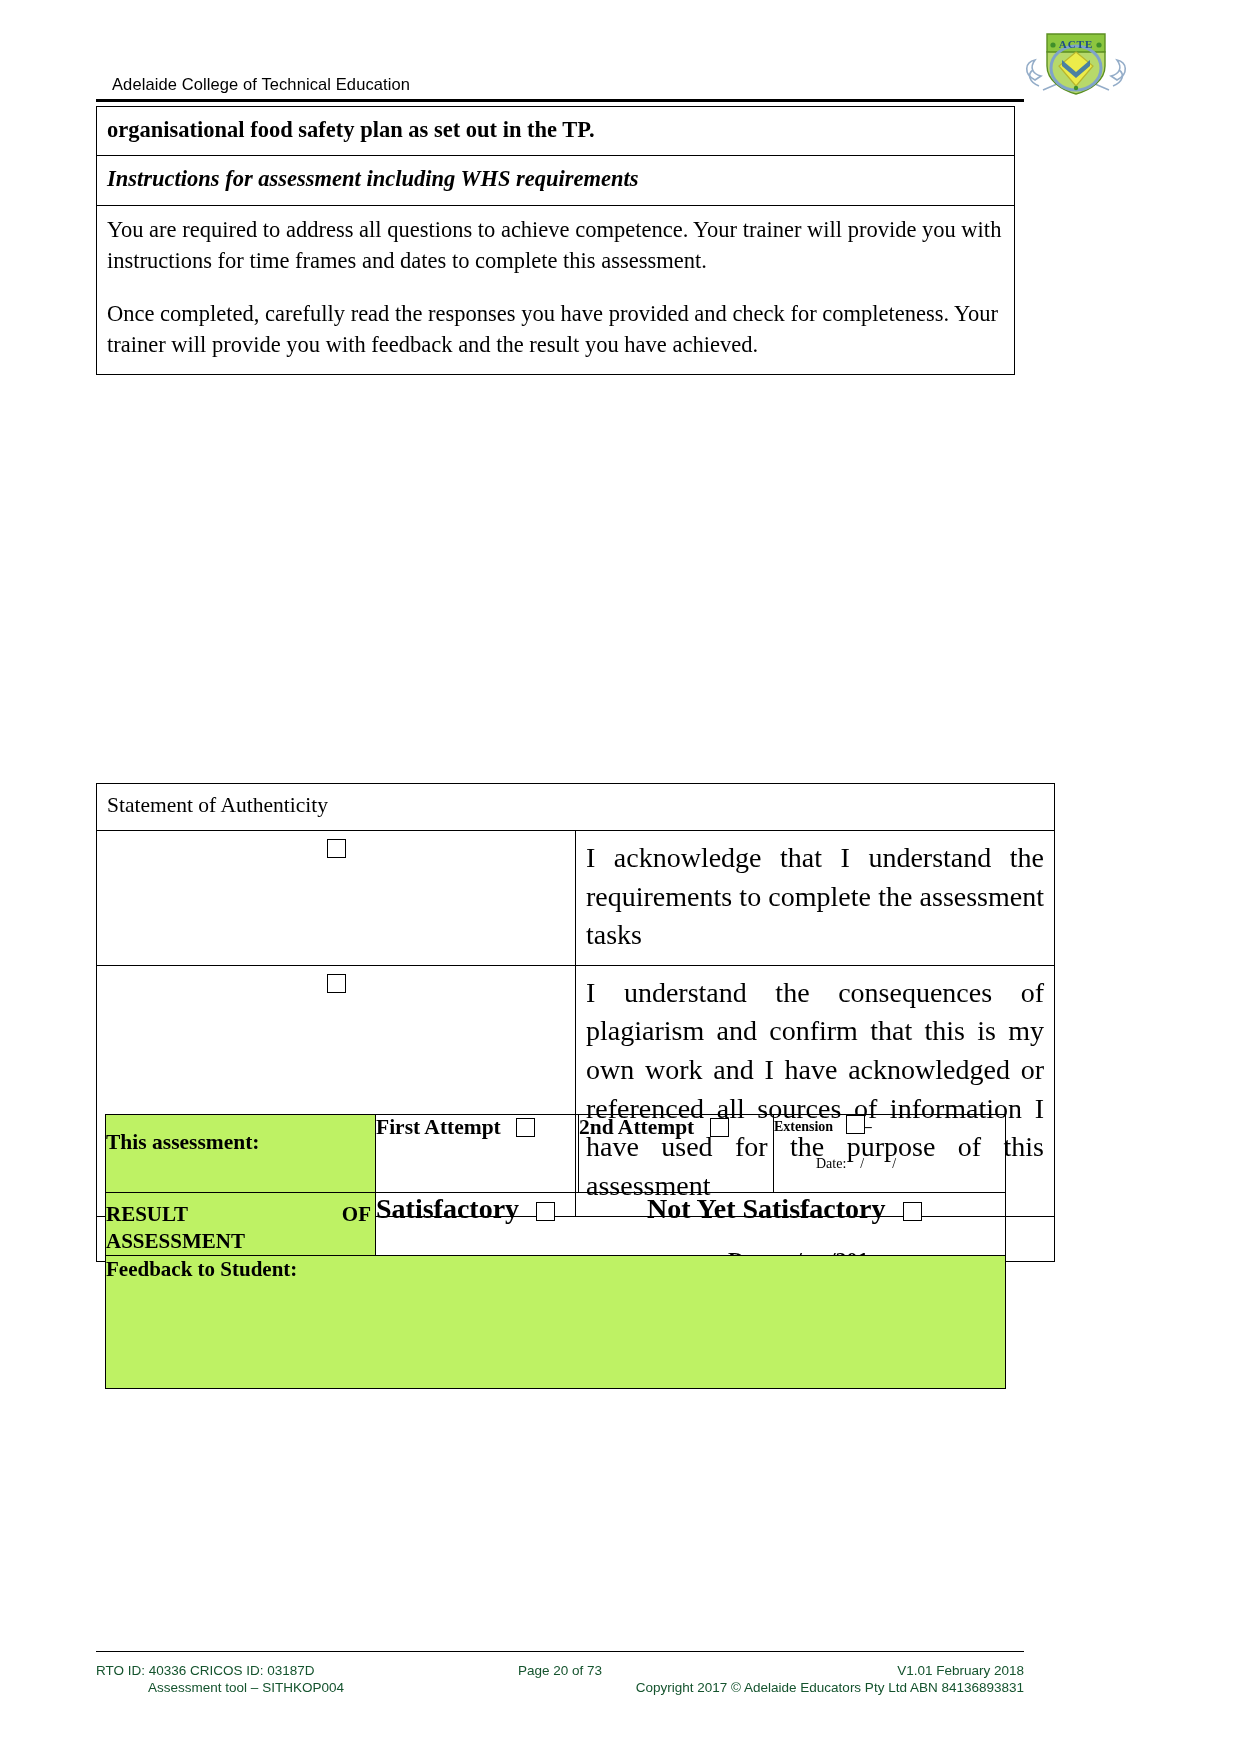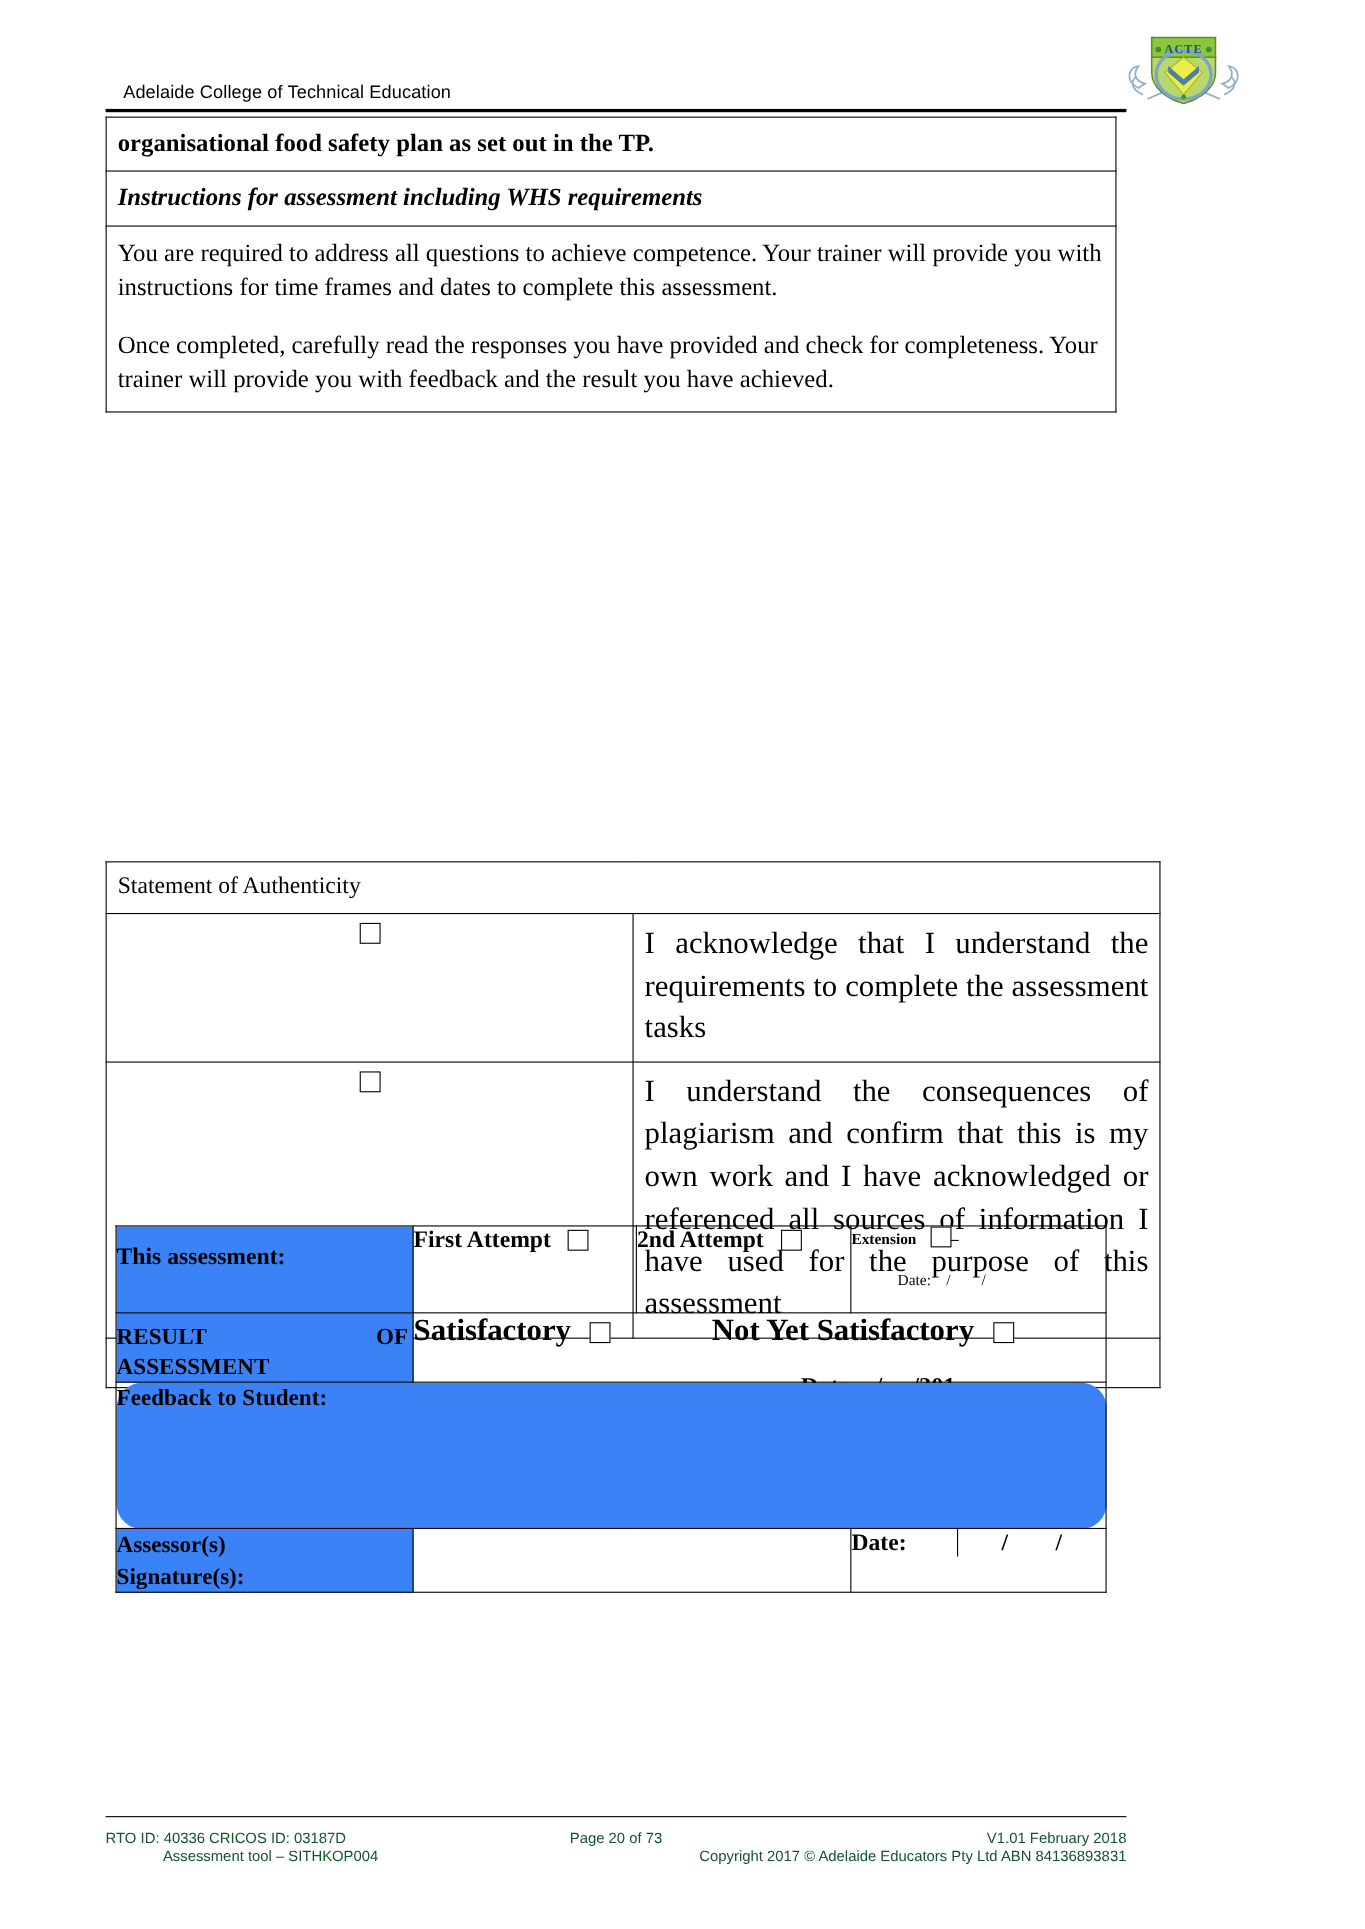--- a/index.html
+++ b/index.html
@@ -154,21 +154,21 @@
     position: absolute;
     left: 105px;
     top: 1114px;
     width: 900px;
   }
   .result-block table.doc { width: 900px; }
   .result-block table.doc td {
     border: 1.5px solid #000;
     padding: 0;
   }
-  .shade { background: #3b82f6; }
+  .shade { background: #bef264; }
   .cellpad { padding: 12px 14px 12px 26px; }
 
   .lbl-bold {
     font-weight: bold;
     font-size: 21px;
     line-height: 1.3;
   }
   .lbl-bold-mid {
     font-weight: bold;
     font-size: 21.5px;
@@ -194,21 +194,20 @@
     white-space: nowrap;
   }
   .sat-gap { display: inline-block; width: 78px; }
   .result-lbl-row {
     display: flex;
     justify-content: space-between;
   }
   .feedback-cell {
     padding: 12px 10px 10px 26px;
     height: 132px;
-    border-radius: 23px;
   }
   .assessor-cell {
     padding: 14px 10px 14px 26px;
     font-weight: bold;
     font-size: 21px;
     line-height: 1.35;
   }
   .date-cell {
     font-weight: bold;
     font-size: 21.5px;
@@ -396,39 +395,20 @@
         </td>
       </tr>
 
       <tr>
         <td class="shade feedback-cell" colspan="4">
           <div class="lbl-bold">Feedback to Student:</div>
           <div></div>
         </td>
       </tr>
 
-      <tr>
-        <td class="shade assessor-cell">
-          <div>Assessor(s)</div>
-          <div>Signature(s):</div>
-        </td>
-        <td colspan="2" style="padding:10px 12px;">
-          <span></span>
-        </td>
-        <td style="padding:0;">
-          <table style="width:100%;border-collapse:collapse;table-layout:fixed;">
-            <tbody>
-                  <tr>
-              <td style="border:none;width:96px;" class="date-cell">Date:</td>
-              <td style="border:none;border-left:1.5px solid #000;" class="slashes-cell">/        /</td>
-            </tr>
-          </tbody>
-              </table>
-        </td>
-      </tr>
     </tbody>
       </table>
   </div>
 
   <div class="footer">
     <div class="footer-rule"></div>
     <div class="footer-row">
       <span class="f-left">RTO ID: 40336 CRICOS ID: 03187D</span>
       <span class="f-mid">Page 20 of 73</span>
       <span class="f-right">V1.01 February 2018</span>

